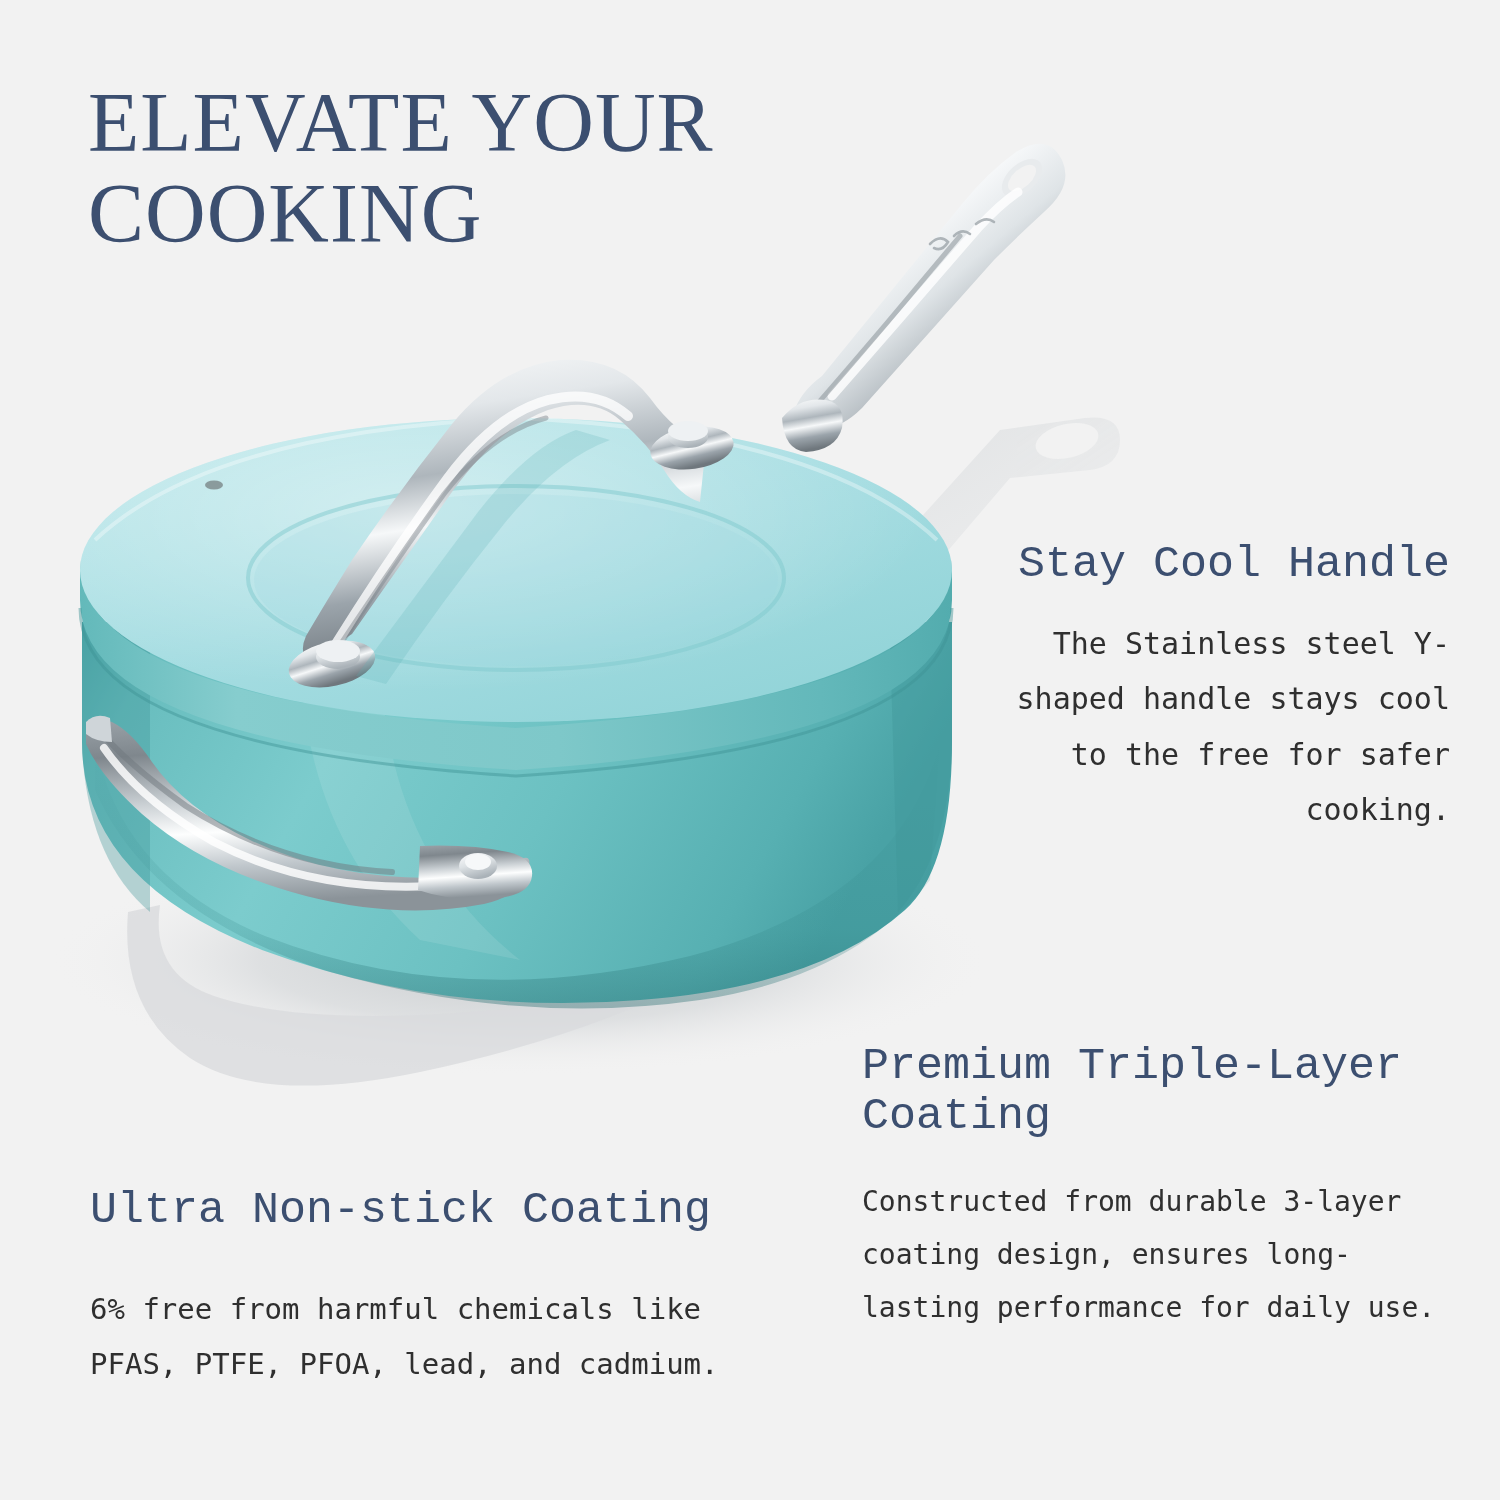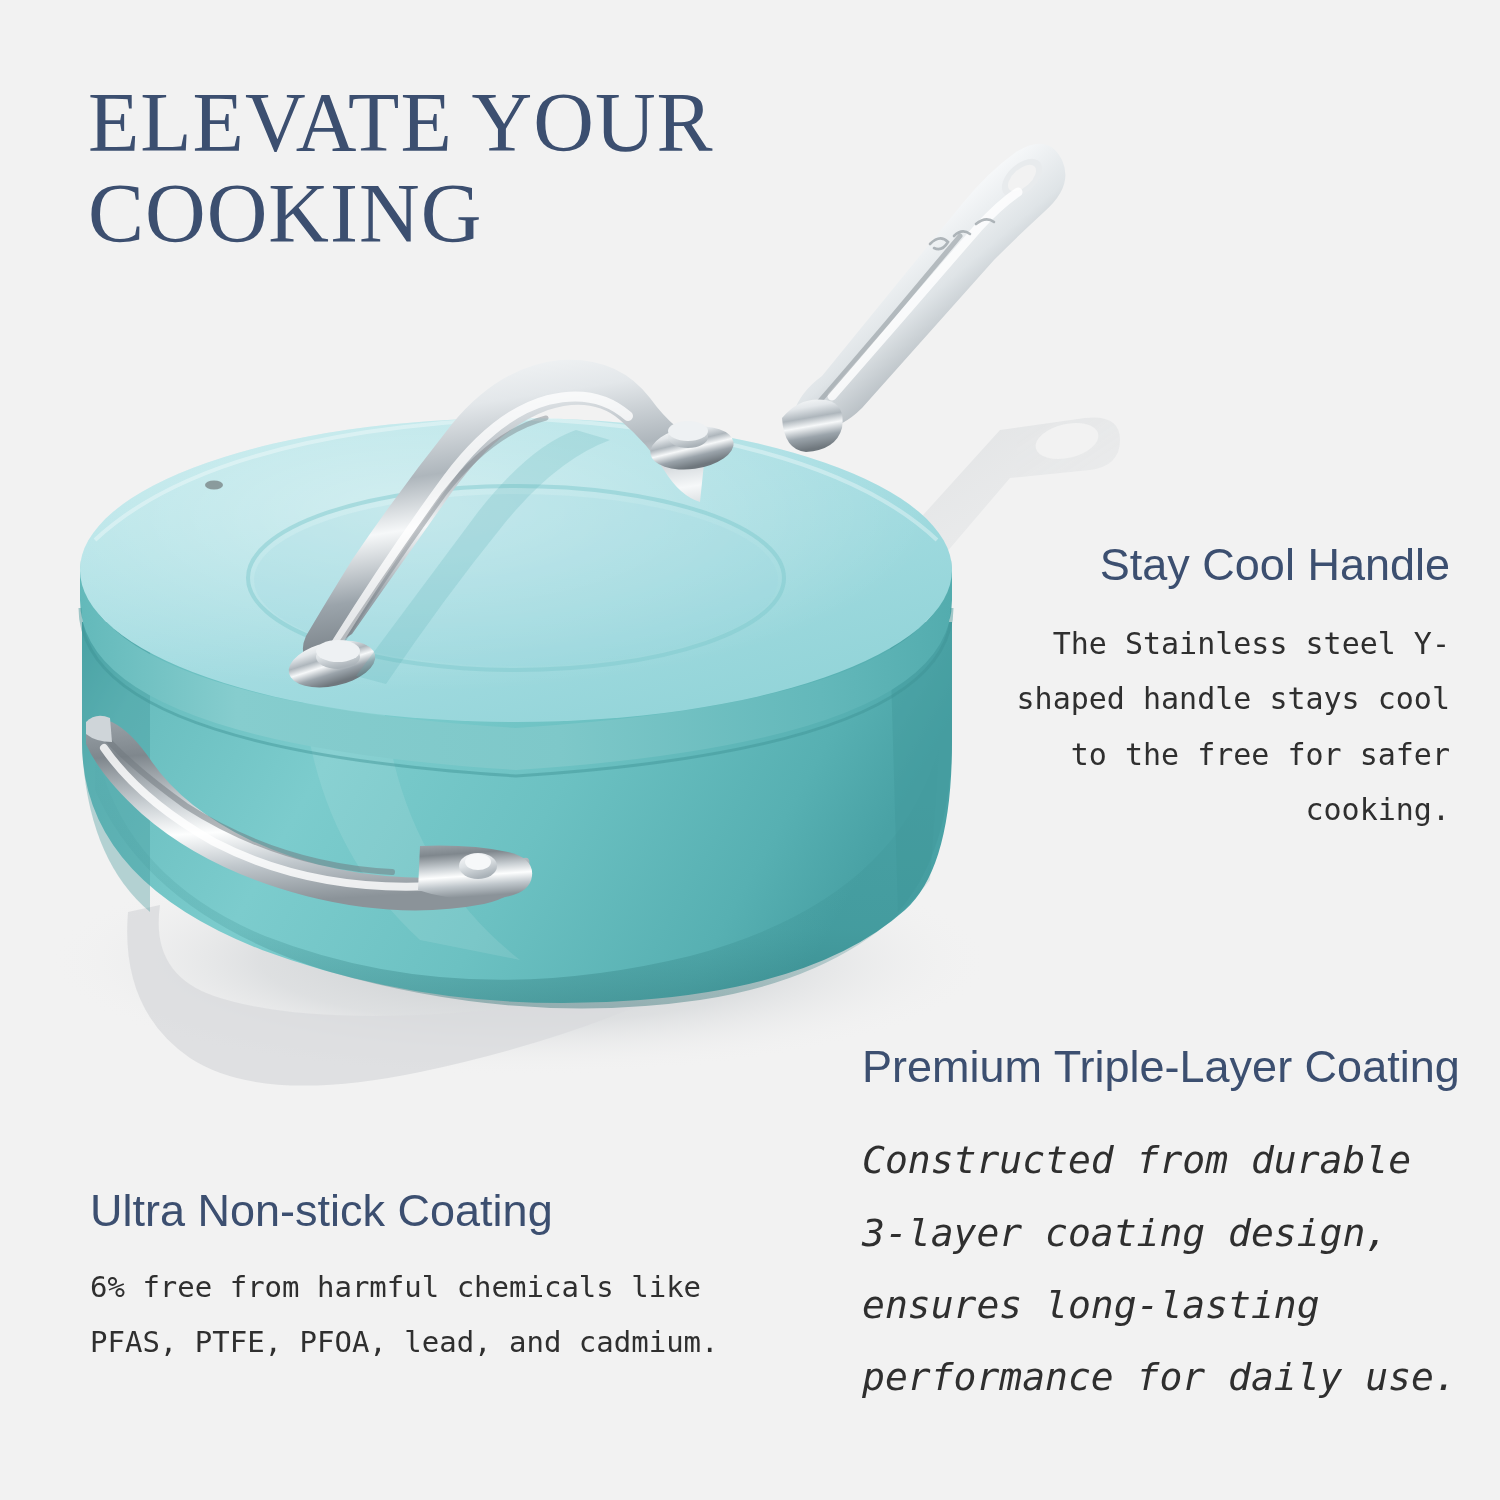--- a/index.html
+++ b/index.html
@@ -31,21 +31,21 @@
     font-family: "Liberation Serif", "DejaVu Serif", serif;
     font-size: 84px;
     line-height: 1.08;
     letter-spacing: 1px;
     color: #3c4f70;
     font-weight: 400;
   }
 
   
   .feature-heading {
-    font-family: Liberation Sans, sans-serif;
+    font-family: Liberation Mono, monospace;
     color: #3c4f70;
     font-weight: 400;
   }
   .feature-body {
     font-family: "DejaVu Sans Mono", "Liberation Mono", monospace;
     color: #2f2f2f;
   }
 
   
   .feat-handle {
@@ -72,37 +72,36 @@
     top: 1042px;
     width: 600px;
     text-align: left;
   }
   .feat-coating .feature-heading {
     font-size: 45px;
     line-height: 1.12;
     margin-bottom: 32px;
   }
   .feat-coating .feature-body {
-    font-size: 38px;
+    font-size: 28px;
     line-height: 1.9;
-    font-style: italic;
   }
 
   
   .feat-nonstick {
     position: absolute;
     left: 90px;
     top: 1186px;
     width: 640px;
     text-align: left;
   }
   .feat-nonstick .feature-heading {
     font-size: 45px;
     line-height: 1.12;
-    margin-bottom: 24px;
+    margin-bottom: 46px;
   }
   .feat-nonstick .feature-body {
     font-size: 29px;
     line-height: 1.9;
   }
 
   
   .product {
     position: absolute;
     left: 0;

